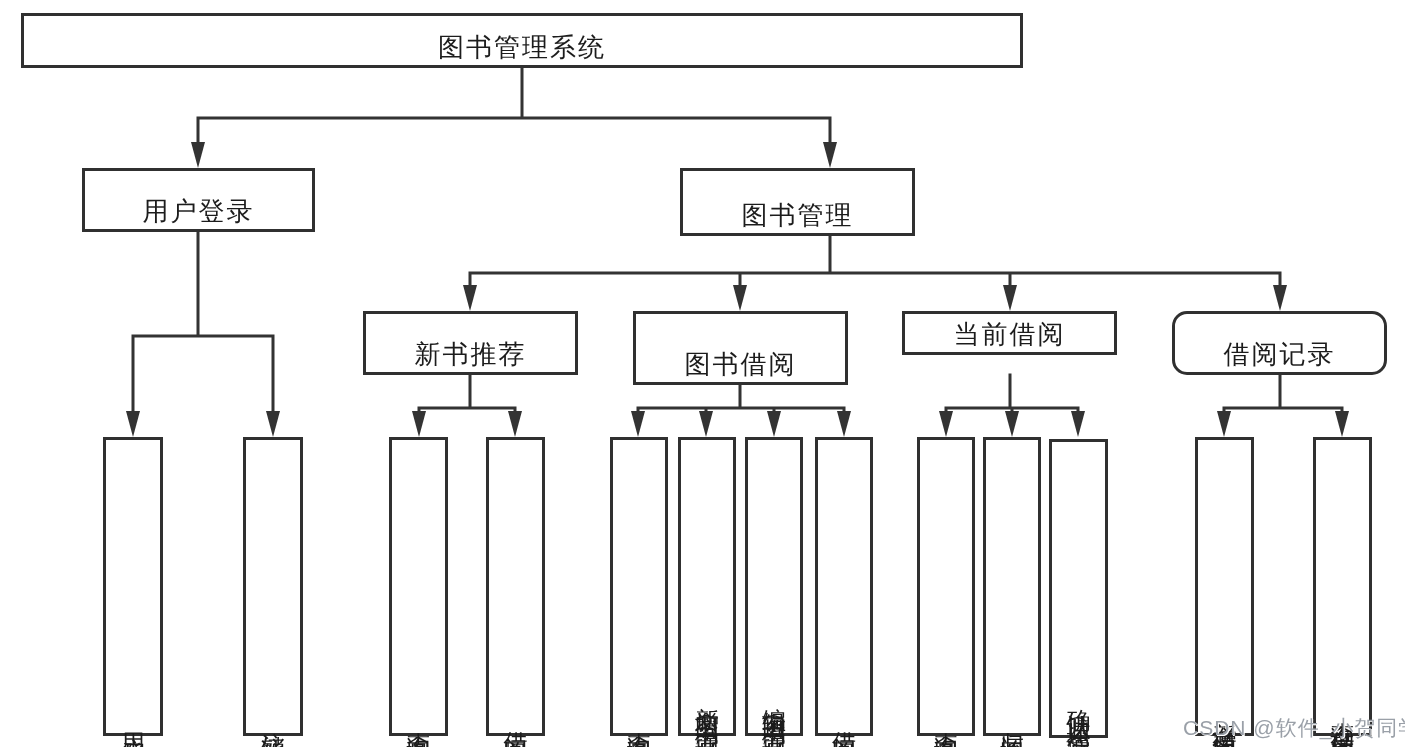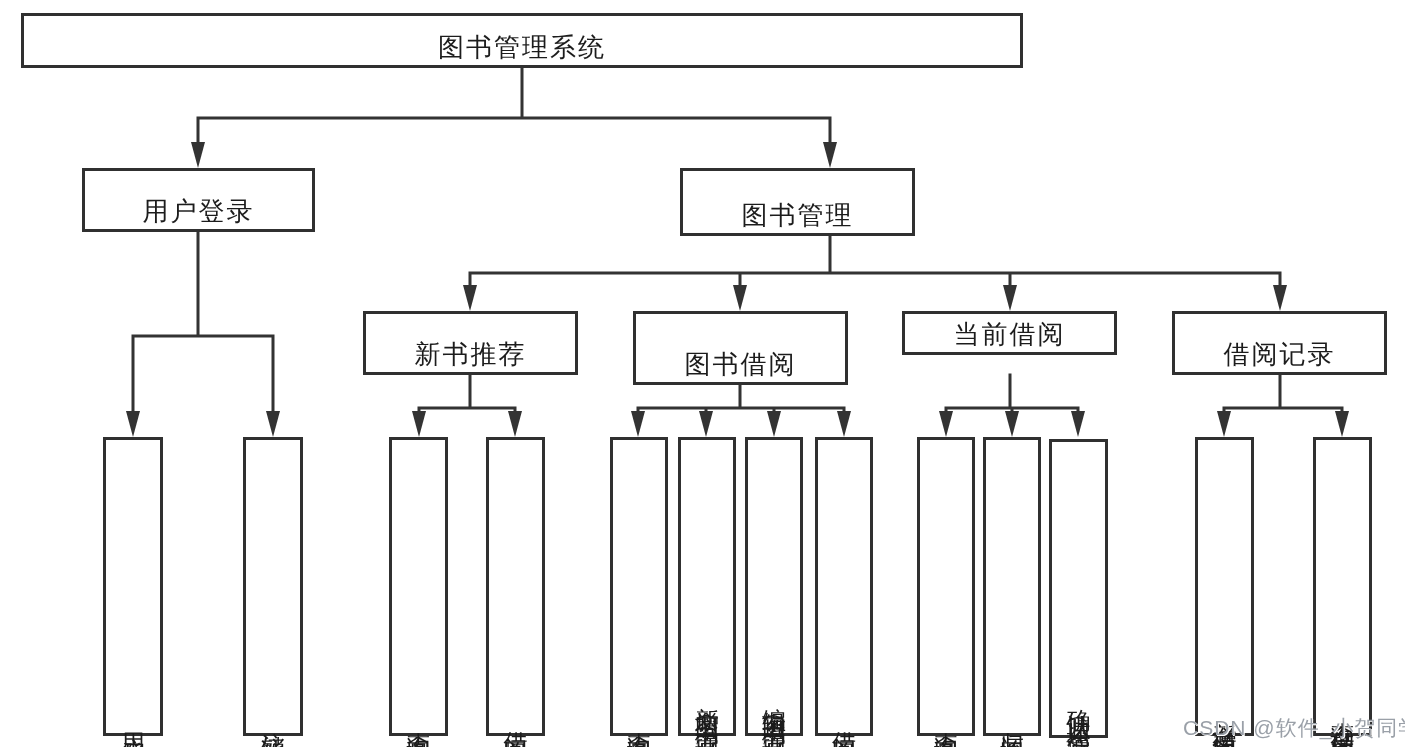--- a/index.html
+++ b/index.html
@@ -115,21 +115,21 @@
 
   <div class="node hnode" style="left:363px; top:311px; width:215px; height:64px;">
     <span>新书推荐</span>
   </div>
   <div class="node hnode" style="left:633px; top:311px; width:215px; height:74px;">
     <span>图书借阅</span>
   </div>
   <div class="node hnode" style="left:902px; top:311px; width:215px; height:44px;">
     <span>当前借阅</span>
   </div>
-  <div class="node hnode" style="left:1172px; top:311px; width:215px; height:64px;">
+  <div class="node hnode" style="left:1172px; top:311px; width:215px; height:64px;border-radius:15px;">
     <span>借阅记录</span>
   </div>
 
   <div class="node vnode" style="left:103px; top:437px; width:60px; height:299px;">
     <span>用户登录</span>
   </div>
   <div class="node vnode" style="left:243px; top:437px; width:60px; height:299px;">
     <span>注销登录</span>
   </div>
 

